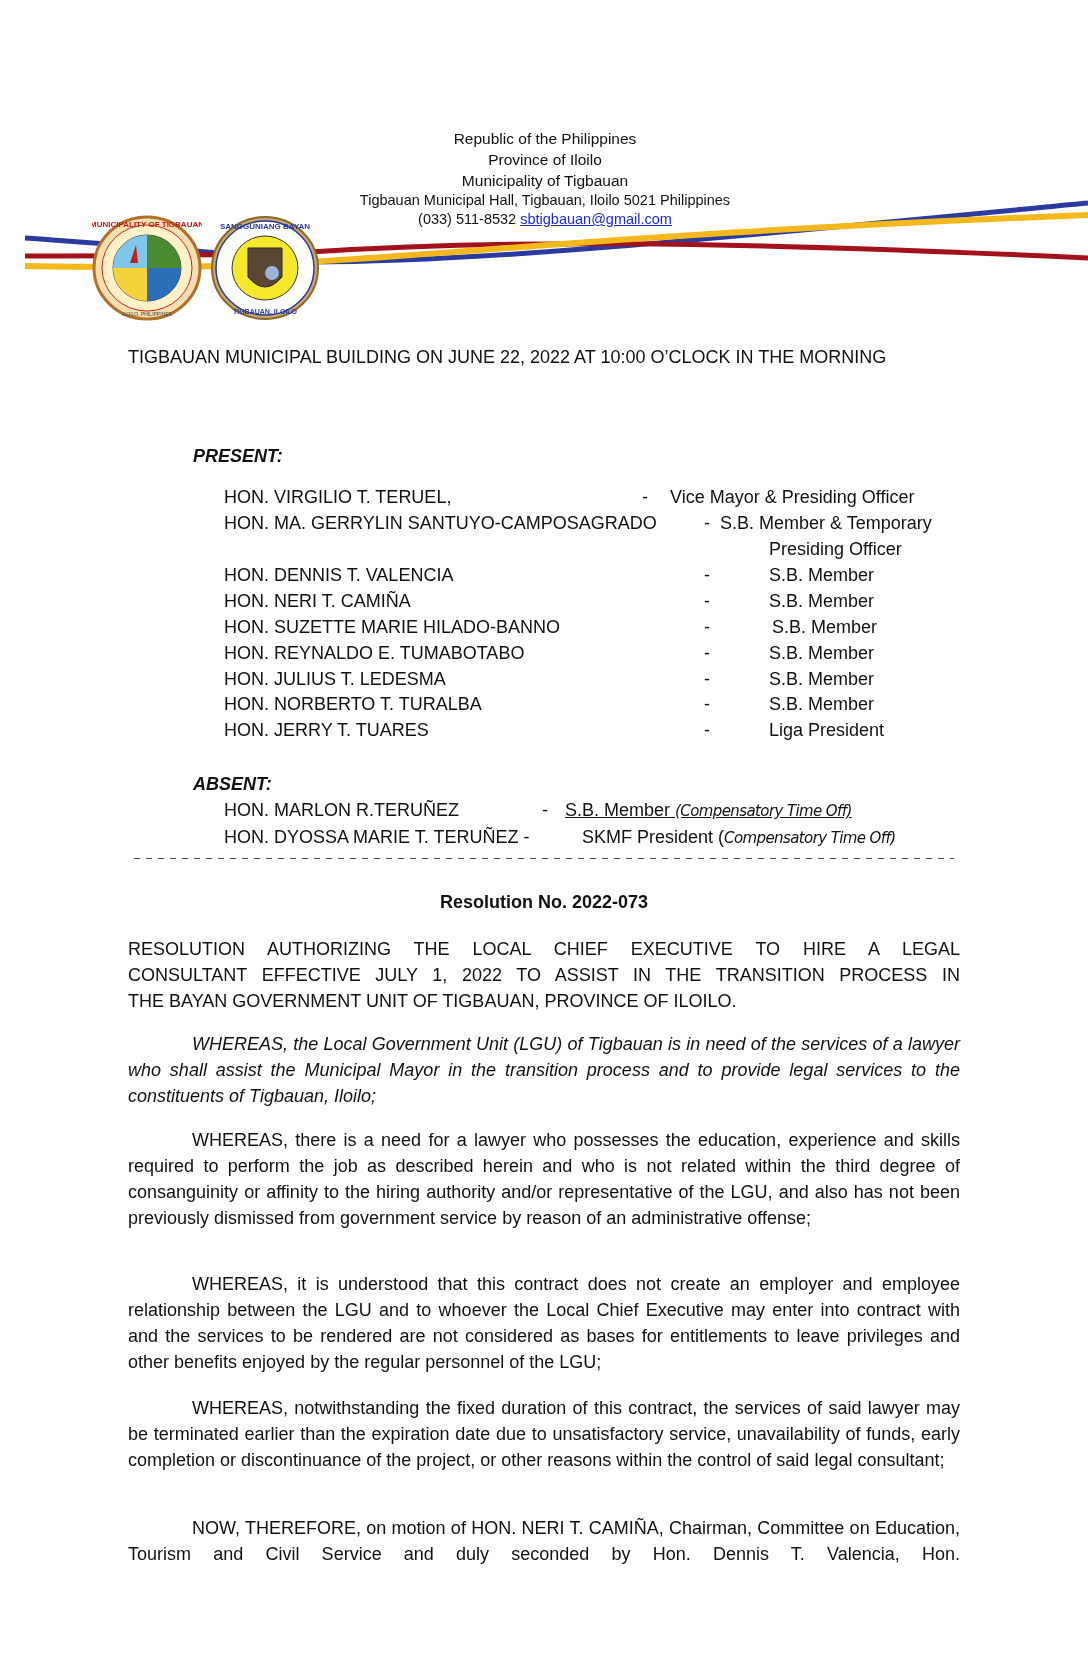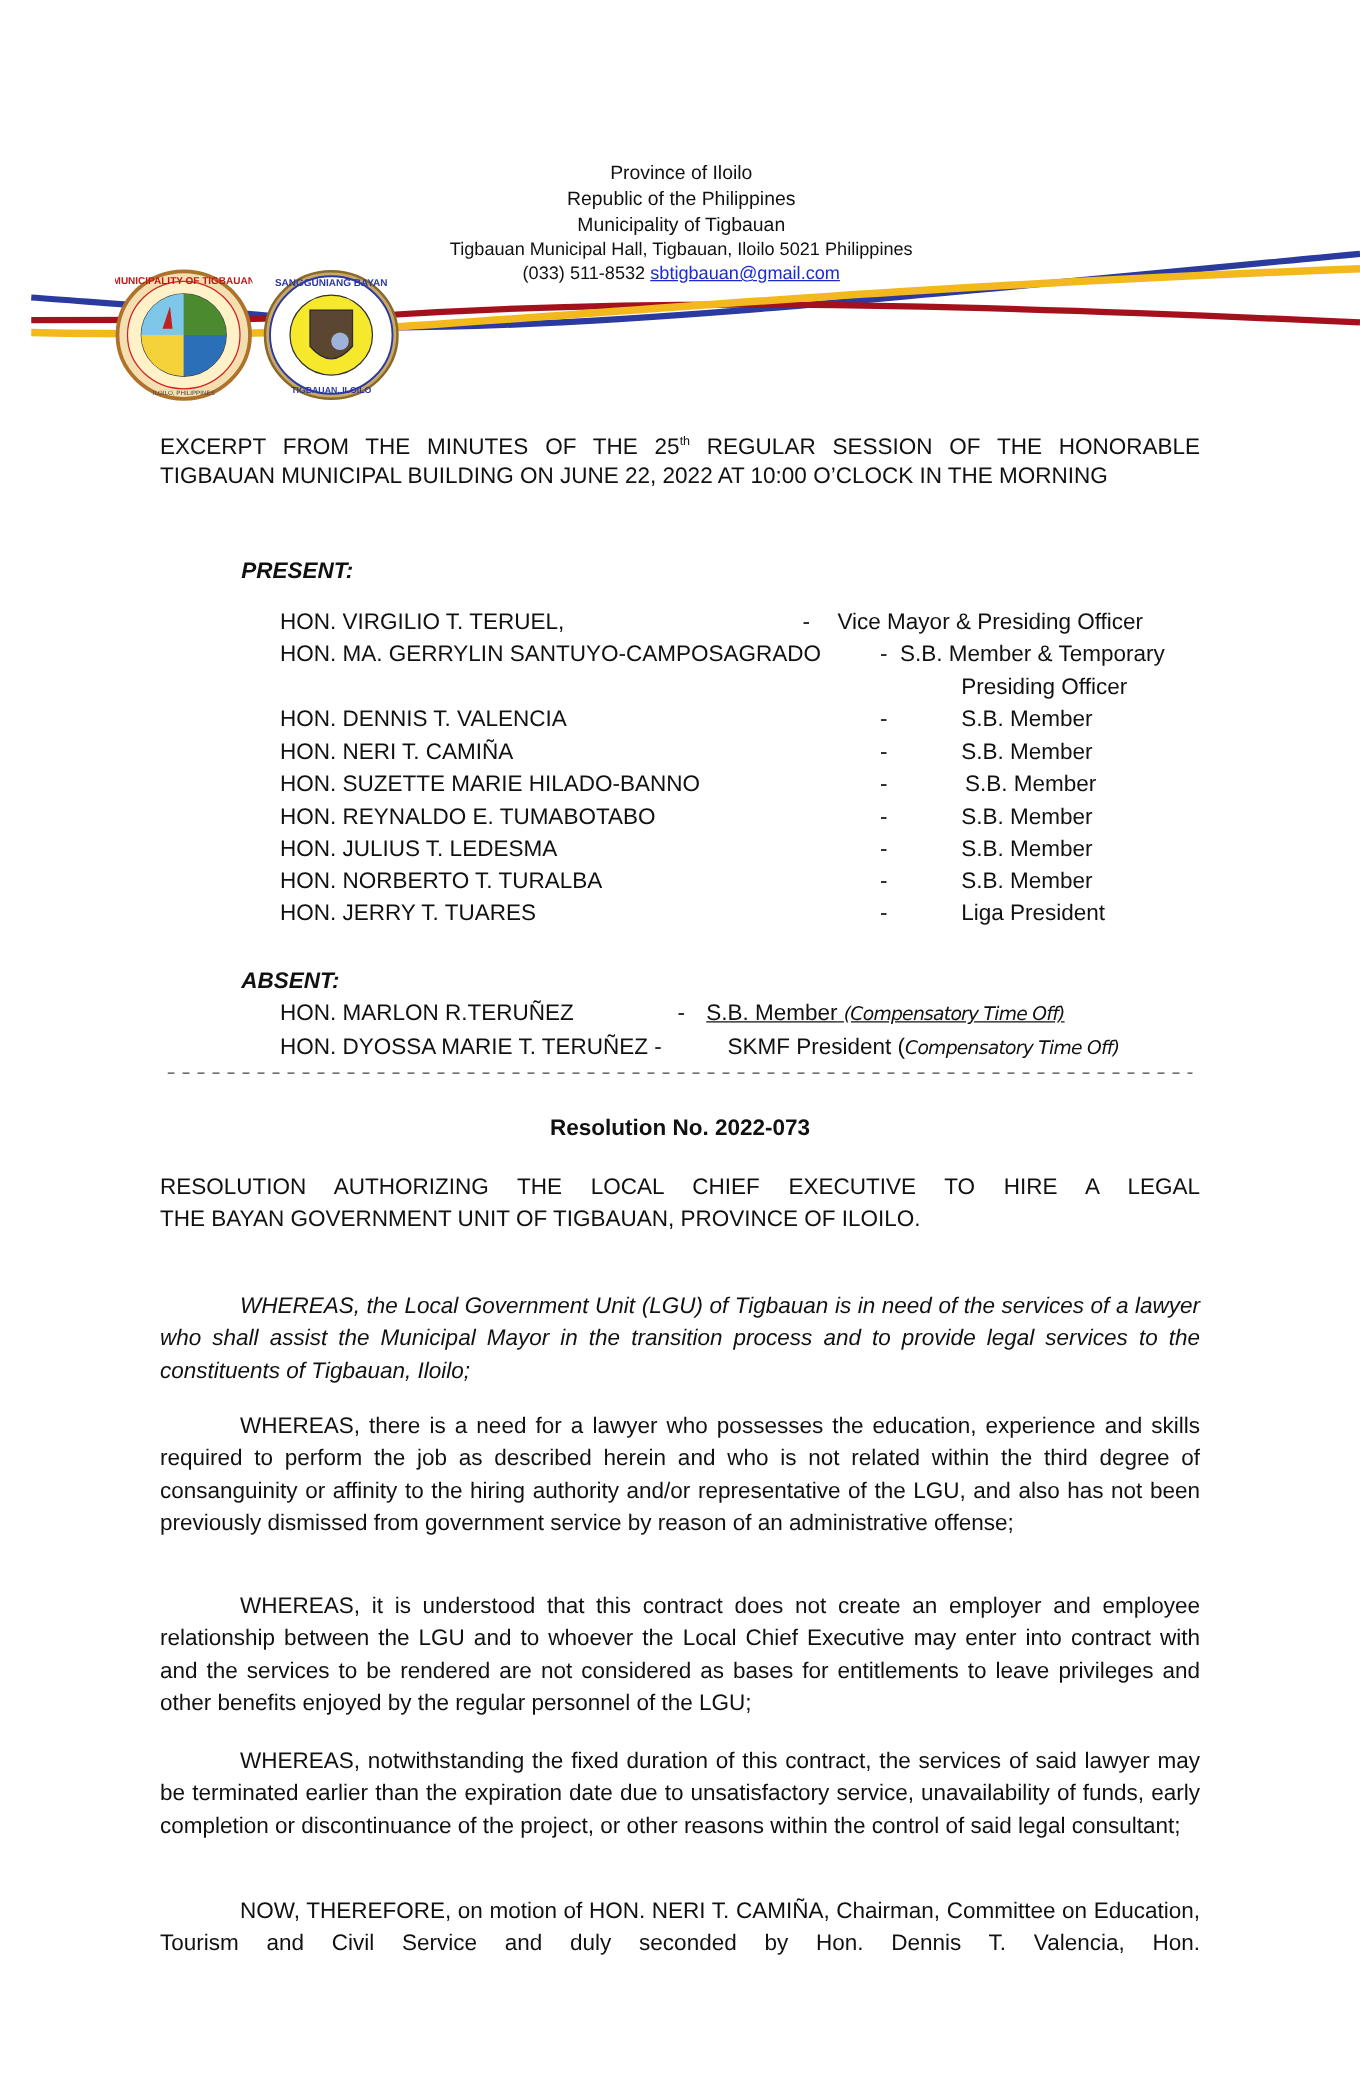--- a/index.html
+++ b/index.html
@@ -62,32 +62,31 @@
   <ellipse cx="55" cy="53" rx="53" ry="51" fill="#c9a86a" stroke="#8a6a2a" stroke-width="2"></ellipse>
   <ellipse cx="55" cy="53" rx="49" ry="47" fill="#ffffff" stroke="#2b3a9e" stroke-width="1.5"></ellipse>
   <ellipse cx="55" cy="53" rx="33" ry="32" fill="#f6e82a" stroke="#333" stroke-width="1"></ellipse>
   <path d="M38 33 L72 33 L72 62 Q55 82 38 62 Z" fill="#5b4632" stroke="#2b2b2b" stroke-width="1"></path>
   <circle cx="62" cy="58" r="7" fill="#9db3d9"></circle>
   <text x="55" y="14" font-size="8" font-weight="bold" fill="#2b3a9e" text-anchor="middle" font-family="Liberation Sans, sans-serif">SANGGUNIANG BAYAN</text>
   <text x="55" y="99" font-size="7" font-weight="bold" fill="#2b3a9e" text-anchor="middle" font-family="Liberation Sans, sans-serif">TIGBAUAN, ILOILO</text>
 </svg>
 
 <div class="letterhead">
+  <div>Republic of the Philippines</div>
   <div>Province of Iloilo</div>
-  <div>Republic of the Philippines</div>
   <div>Municipality of Tigbauan</div>
   <div class="small">Tigbauan Municipal Hall, Tigbauan, Iloilo 5021 Philippines</div>
   <div class="small">
     <span>(033) 511-8532</span>
     <a>sbtigbauan@gmail.com</a>
   </div>
 </div>
 
 <div class="title-block">
-  <p class="just"><span>EXCERPT FROM THE MINUTES OF THE 25</span><sup>th</sup><span> REGULAR SESSION OF THE HONORABLE</span></p>
   <p>TIGBAUAN MUNICIPAL BUILDING ON JUNE 22, 2022 AT 10:00 O’CLOCK IN THE MORNING</p>
 </div>
 
 <div class="section-label" style="top:446px;">PRESENT:</div>
 
 <div class="row" style="top:487px;">
   <span class="name">HON. VIRGILIO T. TERUEL,</span>
   <span class="dash" style="left:418px;">-</span>
   <span class="role" style="left:446px;">Vice Mayor &amp; Presiding Officer</span>
 </div>
@@ -146,20 +145,21 @@
   <span class="name">HON. DYOSSA MARIE T. TERUÑEZ -</span>
   <span class="role" style="left:358px;"><span>SKMF President (</span><span class="note">Compensatory Time Off)</span></span>
 </div>
 
 <div class="divider"></div>
 
 <div class="res-no">Resolution No. 2022-073</div>
 
 <div class="res-title">
   <div class="just">RESOLUTION AUTHORIZING THE LOCAL CHIEF EXECUTIVE  TO HIRE A LEGAL</div>
+  <div class="just">CONSULTANT EFFECTIVE JULY 1, 2022 TO ASSIST IN THE TRANSITION PROCESS IN</div>
   <div>THE BAYAN GOVERNMENT UNIT OF TIGBAUAN, PROVINCE OF ILOILO.</div>
 </div>
 
 <p class="para" style="top:1031px;font-style:italic;">WHEREAS, the Local Government Unit (LGU) of Tigbauan is in need of the services of a lawyer who shall assist the Municipal Mayor in the transition process and to provide legal services to the constituents of Tigbauan, Iloilo;</p>
 <p class="para" style="top:1127px;">WHEREAS, there is a need for a lawyer who possesses the education, experience and skills required to perform the job as described herein and who is not related within the third degree of consanguinity or affinity to the hiring authority and/or representative of the LGU, and also has not been previously dismissed from government service by reason of an administrative offense;</p>
 <p class="para" style="top:1271px;">WHEREAS, it is understood that this contract does not create an employer and employee relationship between the LGU and to whoever the Local Chief Executive may enter into contract with and the services to be rendered are not considered as bases for entitlements to leave privileges and other benefits enjoyed by the regular personnel of the LGU;</p>
 <p class="para" style="top:1395px;">WHEREAS, notwithstanding the fixed duration of this contract, the services of said lawyer may be terminated earlier than the expiration date due to unsatisfactory service, unavailability of funds, early completion or discontinuance of the project, or other reasons within the control of said legal consultant;</p>
 <p class="para" style="top:1515px; text-align-last:justify;">NOW, THEREFORE, on motion of HON. NERI T. CAMIÑA, Chairman, Committee on Education, Tourism and Civil Service and duly seconded by Hon. Dennis T. Valencia, Hon.</p>
 
 </body></html>

